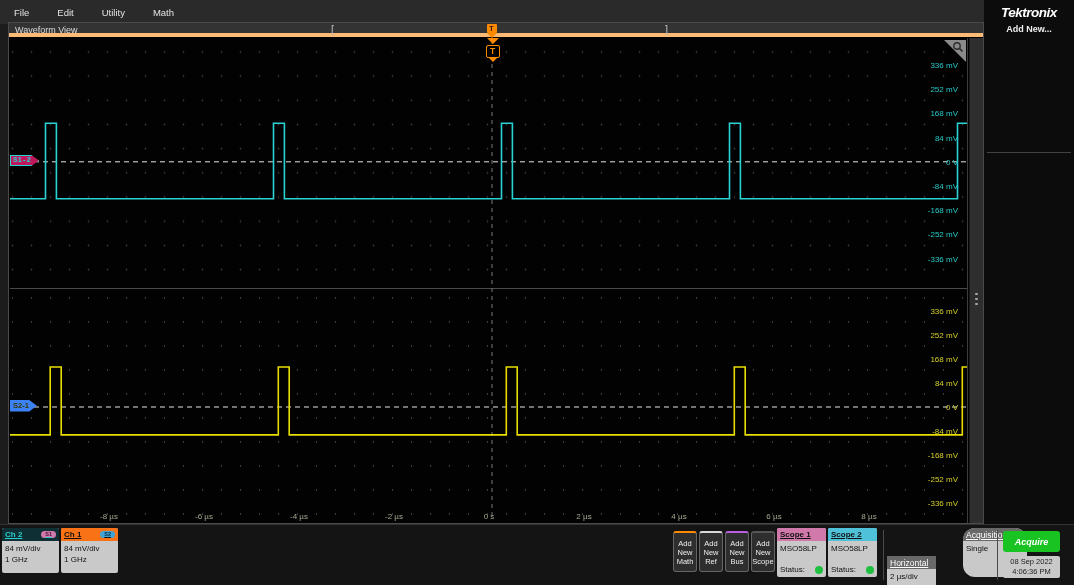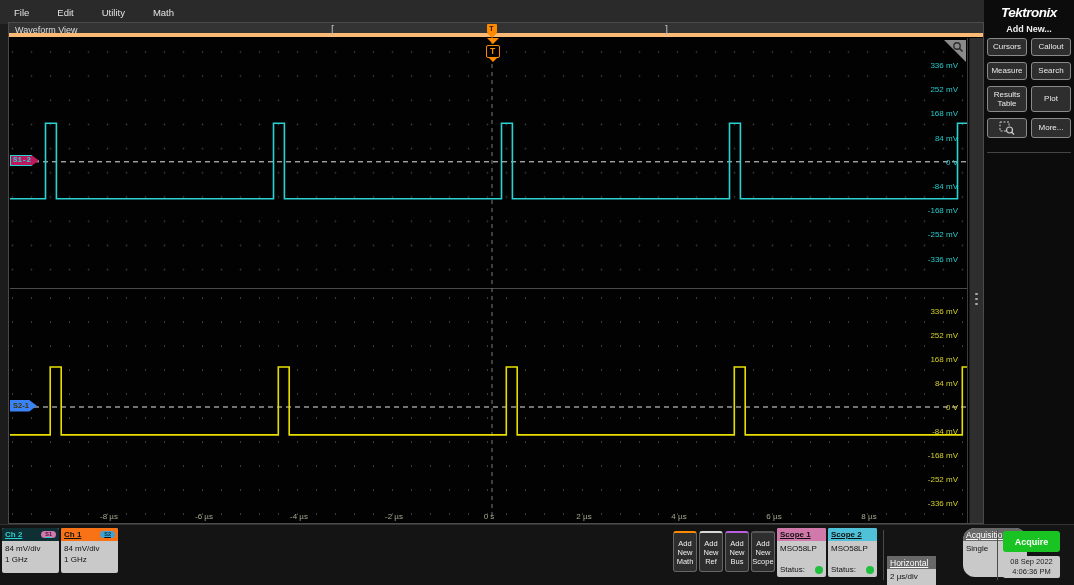--- a/index.html
+++ b/index.html
@@ -124,21 +124,21 @@
   .scope2 { left:828px; } .scope2 .hdr { background:#4fc2d9; color:#111; }
   .statusrow { display:flex; align-items:center; justify-content:space-between; }
   .gdot { width:8px; height:8px; border-radius:50%; background:#1fc040; }
   .vdiv { position:absolute; top:5px; height:50px; width:1px; background:#4a4a4a; }
   .ctrlbadge { position:absolute; top:3px; width:49px; height:49px; }
   .ctrlbadge .hdr { background:#686868; color:#fff; justify-content:flex-start; font-weight:normal; font-size:8.5px; }
   .horiz { left:887px;margin-top:28px; } .acq { left:963px; width:64px;border-radius:12px; }
   .acquire {
     position:absolute; left:1003px; top:6px; width:57px; height:21px;
     background:#19c322; border-radius:3px; color:#fff; font-size:9px; font-weight:bold;
-    display:flex; align-items:center; justify-content:center; cursor:pointer;
+    display:flex; align-items:center; justify-content:center; cursor:pointer;font-style:italic;
   }
   .datebox {
     position:absolute; left:1003px; top:31px; width:57px; height:22px;
     background:#c9c9c9; border-radius:2px; color:#222; font-size:7.5px; line-height:10px;
     display:flex; flex-direction:column; align-items:center; justify-content:center;
   }
 </style>
 </head>
 <body>
 
@@ -231,36 +231,20 @@
           <i></i>
           <i></i>
           <i></i>
         </div>
     </div>
   </div>
 
   <div class="sidebar">
     <div class="brand">Tektronix</div>
     <div class="addnew">Add New...</div>
-    <div class="side-btns">
-      <div class="sbtn">Cursors</div>
-      <div class="sbtn">Callout</div>
-      <div class="sbtn">Measure</div>
-      <div class="sbtn">Search</div>
-      <div class="sbtn tall">Results Table</div>
-      <div class="sbtn tall">Plot</div>
-      <div class="sbtn">
-        <svg width="16" height="14" viewBox="0 0 16 14">
-          <rect x="1" y="1" width="9" height="9" fill="none" stroke="#ccc" stroke-width="1" stroke-dasharray="2 1.5"></rect>
-          <circle cx="10.5" cy="9" r="3" fill="#2e2e2e" stroke="#ccc" stroke-width="1.2"></circle>
-          <line x1="12.7" y1="11.2" x2="15" y2="13.4" stroke="#ccc" stroke-width="1.4"></line>
-        </svg>
-      </div>
-      <div class="sbtn">More...</div>
-    </div>
     <div class="side-sep"></div>
   </div>
 
   <div class="bottombar">
 
     <div class="badge ch2">
       <div class="hdr">
         <span>Ch 2</span>
         <span class="pill s1">S1</span>
       </div>

